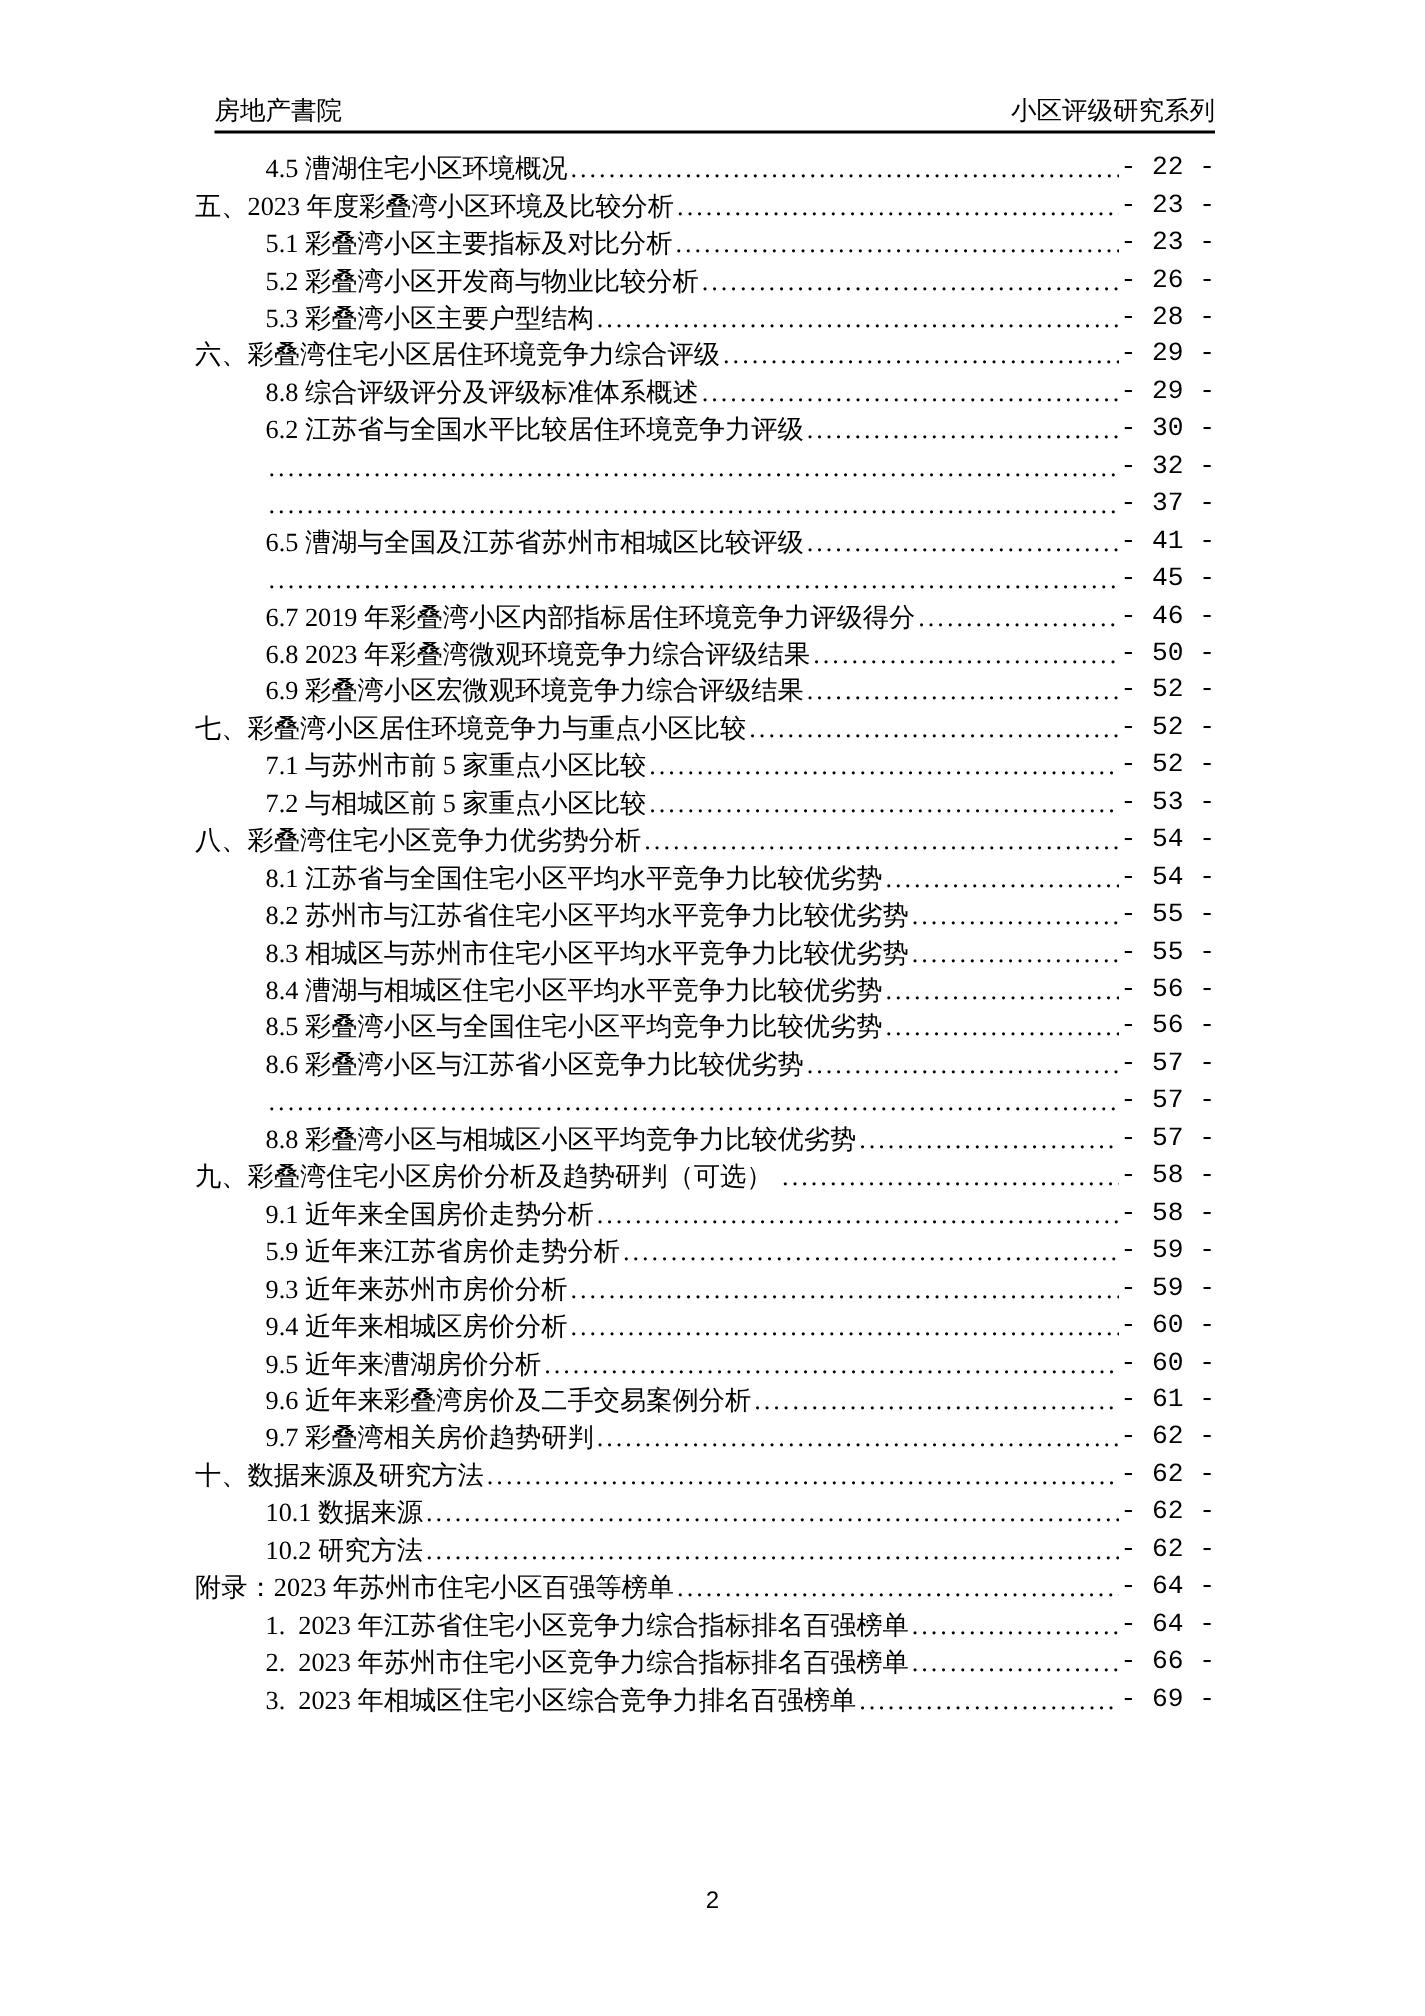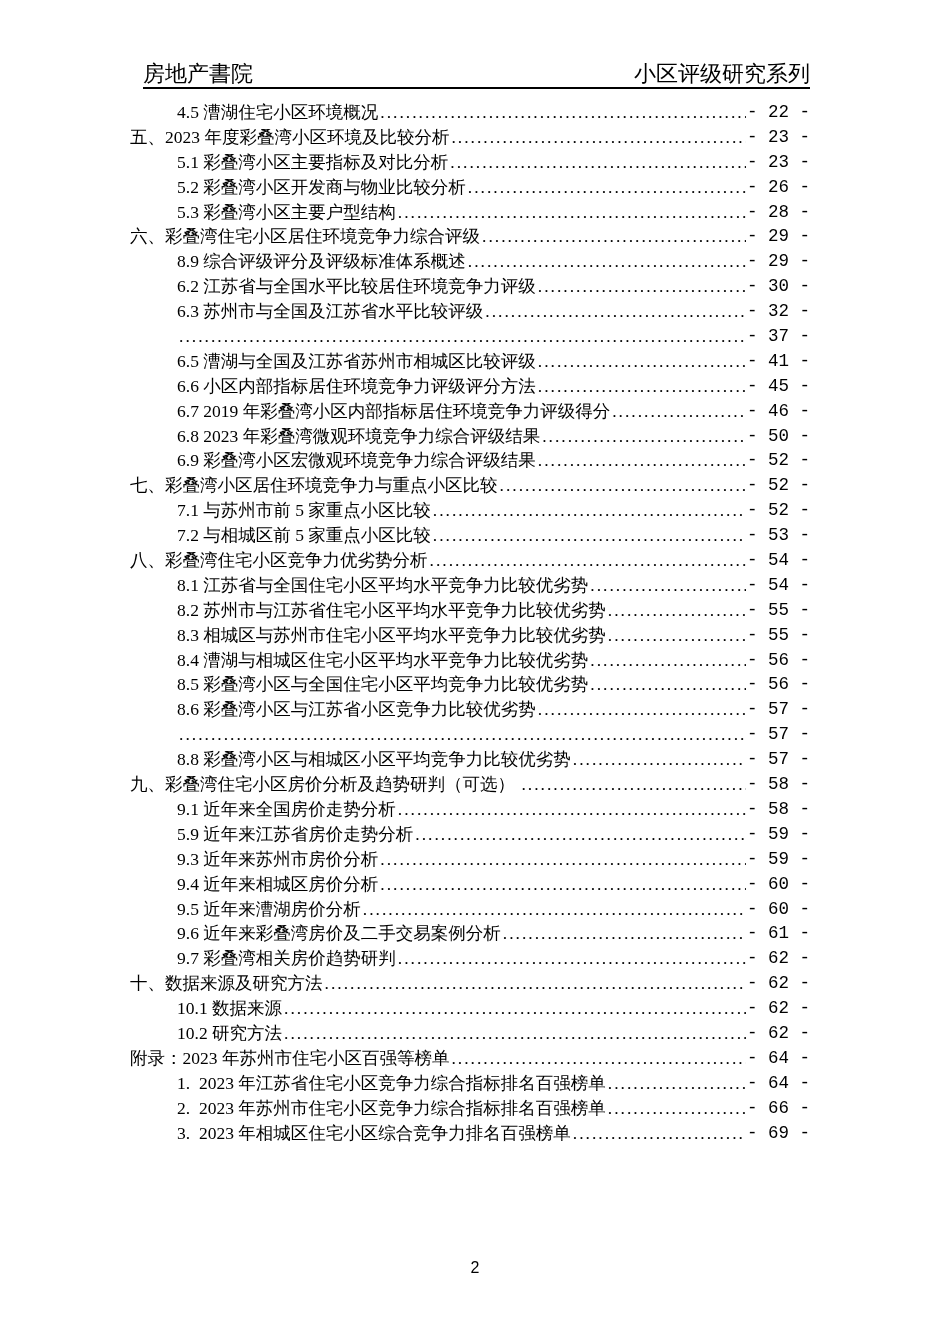--- a/index.html
+++ b/index.html
@@ -13,21 +13,21 @@
     overflow: hidden;
   }
   .header {
     position: absolute;
     left: 143px;
     right: 140px;
     top: 64px;
     display: flex;
     justify-content: space-between;
     align-items: baseline;
-    font-size: 22px;
+    font-size: 17px;
     line-height: 20px;
   }
   .header-rule {
     position: absolute;
     left: 143px;
     right: 140px;
     top: 87px;
     height: 0;
     border-top: 2.5px solid #000000;
   }
@@ -111,50 +111,48 @@
     <span class="toc-page">- 28 -</span>
   </div>
 
   <div class="toc-line level-1">
     <span class="toc-title">六、彩叠湾住宅小区居住环境竞争力综合评级</span>
     <span class="toc-dots">............................................................................................................................................................................................................................................................................................................</span>
     <span class="toc-page">- 29 -</span>
   </div>
 
   <div class="toc-line level-2">
-    <span class="toc-title">8.9 综合评级评分及评级标准体系概述</span>
+    <span class="toc-title">8.8 综合评级评分及评级标准体系概述</span>
     <span class="toc-dots">............................................................................................................................................................................................................................................................................................................</span>
     <span class="toc-page">- 29 -</span>
   </div>
 
   <div class="toc-line level-2">
     <span class="toc-title">6.2 江苏省与全国水平比较居住环境竞争力评级</span>
     <span class="toc-dots">............................................................................................................................................................................................................................................................................................................</span>
     <span class="toc-page">- 30 -</span>
   </div>
 
   <div class="toc-line level-2">
-    <span class="toc-title">6.3 苏州市与全国及江苏省水平比较评级</span>
     <span class="toc-dots">............................................................................................................................................................................................................................................................................................................</span>
     <span class="toc-page">- 32 -</span>
   </div>
 
   <div class="toc-line level-2">
     <span class="toc-dots">............................................................................................................................................................................................................................................................................................................</span>
     <span class="toc-page">- 37 -</span>
   </div>
 
   <div class="toc-line level-2">
     <span class="toc-title">6.5 漕湖与全国及江苏省苏州市相城区比较评级</span>
     <span class="toc-dots">............................................................................................................................................................................................................................................................................................................</span>
     <span class="toc-page">- 41 -</span>
   </div>
 
   <div class="toc-line level-2">
-    <span class="toc-title">6.6 小区内部指标居住环境竞争力评级评分方法</span>
     <span class="toc-dots">............................................................................................................................................................................................................................................................................................................</span>
     <span class="toc-page">- 45 -</span>
   </div>
 
   <div class="toc-line level-2">
     <span class="toc-title">6.7 2019 年彩叠湾小区内部指标居住环境竞争力评级得分</span>
     <span class="toc-dots">............................................................................................................................................................................................................................................................................................................</span>
     <span class="toc-page">- 46 -</span>
   </div>
 

